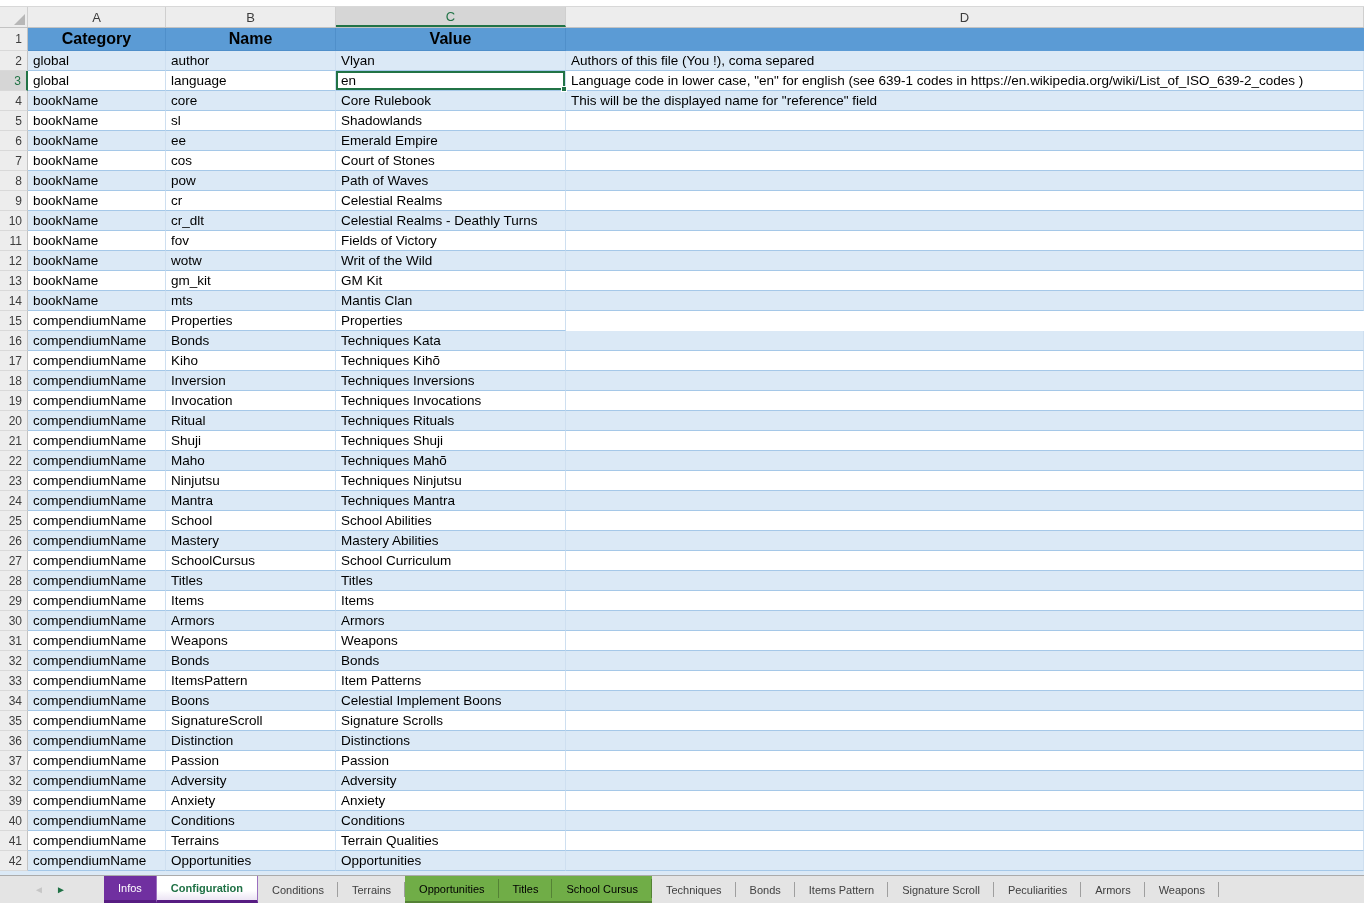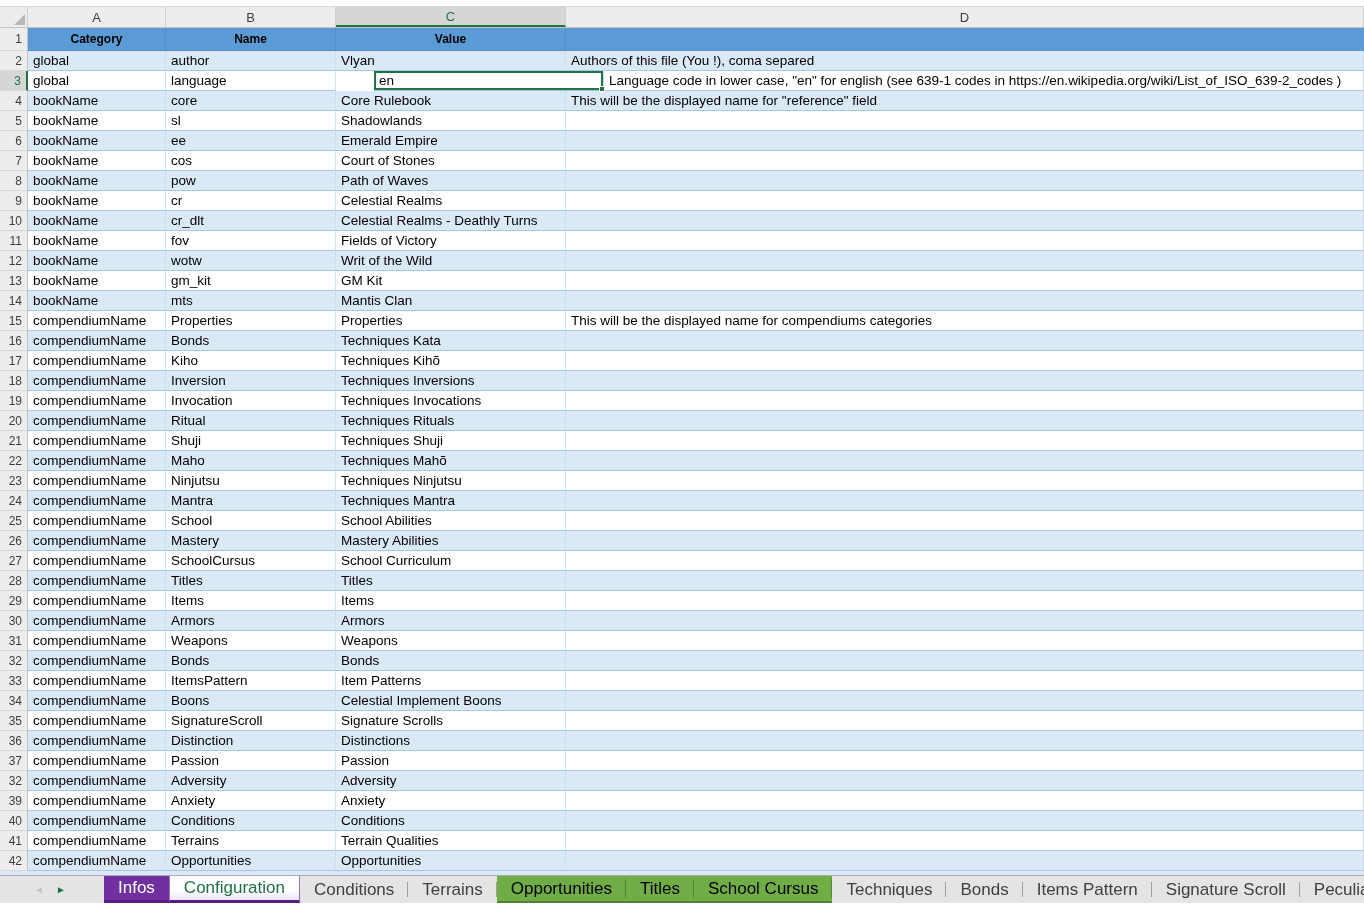--- a/index.html
+++ b/index.html
@@ -22,52 +22,52 @@
   .w-a { width:138px; } .w-b { width:170px; } .w-c { width:230px; } .w-d { flex:1; min-width:0; }
 
   
   .grid { display:flex; flex-direction:column; }
   .rowhdr { width:28px; flex:none; display:flex; align-items:center; justify-content:flex-end;
             padding-right:5px; font-size:12px; color:#3c3c3c; background:#ededed;
             border-right:1px solid #c3c3c3; border-bottom:1px solid #d9d9d9; }
   .rowhdr.active { background:#d6d6d6; color:#217346; border-right:2px solid #217346; }
 
   .hrow { height:23px; display:flex; background:#5b9bd5; }
-  .hrow .hcell { display:flex; align-items:center; justify-content:center; font-size:12px;
+  .hrow .hcell { display:flex; align-items:center; justify-content:center; font-size:16px;
                  font-weight:bold; color:#000; border-right:1px solid #4f8fca;
                  border-bottom:1px solid #4f8fca; overflow:hidden; white-space:nowrap; }
 
   .row { height:20px; display:flex; background:#fff; }
   .cell { display:flex; align-items:center; padding:0 5px; font-size:13.5px; color:#000;
           border-right:1px solid #cedfF0; border-bottom:1px solid #a5c8e8;
           white-space:nowrap; overflow:hidden; background:#fff; }
   .row.band .cell { background:#dbe9f6; }
-  .cell.sel { box-shadow: inset 0 0 0 2px #217346; position:relative; overflow:visible; z-index:3;margin-left:38px; }
+  .cell.sel { box-shadow: inset 0 0 0 2px #217346; position:relative; overflow:visible; z-index:3; }
   .fill-handle { position:absolute; right:-2px; bottom:-2px; width:6px; height:6px;
                  background:#217346; border:1px solid #fff; }
 
   .sliver { height:4px; background:#dbe9f6; }
 
   
   .tabbar { height:28px; background:#e4e4e4; border-top:1px solid #ababab;
             display:flex; align-items:stretch; overflow:hidden; }
   .nav { width:103px; flex:none; display:flex; align-items:center; gap:12px; padding-left:34px; }
   .arrow { font-size:10px; line-height:1; cursor:default; }
   .arrow.left  { color:#c6c6c6; }
   .arrow.right { color:#1f7145; }
 
-  .tab { flex:none; display:flex; align-items:center; padding:0 14px; font-size:17px;
+  .tab { flex:none; display:flex; align-items:center; padding:0 14px; font-size:11px;
          color:#404040; position:relative; white-space:nowrap; }
   .tab.plain::after { content:""; position:absolute; right:0; top:6px; bottom:6px;
                       width:1px; background:#9f9f9f; }
   .tab.green { background:#70ad47; color:#000; border-bottom:2px solid #548235; }
   .tab.green::after { content:""; position:absolute; right:0; top:3px; bottom:3px;
                       width:1px; background:#548235; }
   .tab.purple { background:#7030a0; color:#fff; border-bottom:3px solid #571c82; margin-left:1px; }
-  .tab.active { background:linear-gradient(#ffffff 60%, #ece4f4); color:#1f7145; font-weight:normal;
+  .tab.active { background:linear-gradient(#ffffff 60%, #ece4f4); color:#1f7145; font-weight:bold;
                 border-left:1px solid #9b6fc0; border-right:1px solid #9b6fc0;
                 border-bottom:3px solid #571c82; }
 </style>
 </head>
 <body>
 
 <div class="app">
 
   <div class="top-strip"></div>
 
@@ -180,21 +180,20 @@
           <div class="cell w-a">bookName</div>
           <div class="cell w-b">mts</div>
           <div class="cell w-c">Mantis Clan</div>
           <div class="cell w-d"></div>
         </div>
         <div class="row">
           <div class="rowhdr">15</div>
           <div class="cell w-a">compendiumName</div>
           <div class="cell w-b">Properties</div>
           <div class="cell w-c">Properties</div>
-          <div class="cell w-d">This will be the displayed name for compendiums categories</div>
         </div>
         <div class="row band">
           <div class="rowhdr">16</div>
           <div class="cell w-a">compendiumName</div>
           <div class="cell w-b">Bonds</div>
           <div class="cell w-c">Techniques Kata</div>
           <div class="cell w-d"></div>
         </div>
         <div class="row">
           <div class="rowhdr">17</div>

